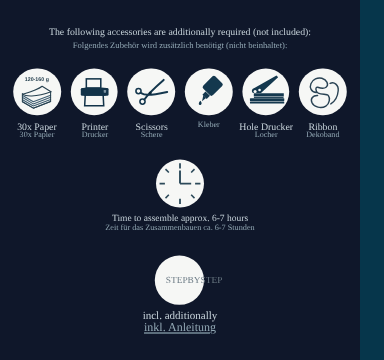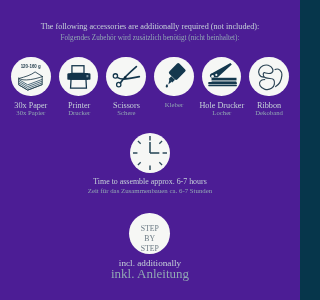--- a/index.html
+++ b/index.html
@@ -2,44 +2,44 @@
 <html><head>
 <meta charset="utf-8">
 <title>Accessories required</title>
 <style>
   html,body{margin:0;padding:0;}
   body{
     width:300px;height:300px;overflow:hidden;
     background:#06364B;
     font-family:"Liberation Serif",serif;
   }
-  .page{position:relative;width:300px;height:300px;background:#4c1d95;}
+  .page{position:relative;width:300px;height:300px;background:#0f172a;}
 
   .ctr{position:absolute;left:0;width:300px;text-align:center;white-space:nowrap;}
   .en{color:#c6d2d9;}
   .de{color:#91a7b3;text-align:center;}
 
   #header-en{top:23.0px;font-size:8.2px;line-height:8.2px;}
   #header-de{top:34.6px;font-size:7.17px;line-height:7.17px;}
 
   .disc{position:absolute;border-radius:50%;background:#F6F7F5;}
   .disc > svg{position:absolute;left:0;top:0;display:block;}
 
   .lbl{position:absolute;width:120px;text-align:center;white-space:nowrap;}
   .lbl .l1{font-size:8.2px;line-height:8.2px;color:#c6d2d9;}
   .lbl .l2{font-size:6.73px;line-height:6.73px;color:#91a7b3;margin-top:0.0px;}
 
   #time-en{top:177.8px;font-size:7.91px;line-height:7.91px;}
   #time-de{top:188.0px;font-size:6.85px;line-height:6.85px;}
 
   #instr-en{top:259.2px;font-size:9.2px;line-height:9.2px;}
-  #instr-de{top:270.1px;font-size:13px;line-height:7.9px;}
+  #instr-de{top:270.1px;font-size:10px;line-height:7.9px;text-decoration:underline;}
 
-  #step-stack{position:absolute;left:0;top:0;width:40.8px;height:40.8px;
-              display:flex;flex-direction:column;align-items:center;justify-content:flex-end;}
+  #step-stack{position:absolute;left:12px;top:0;width:40.8px;height:40.8px;
+              display:flex;align-items:center;justify-content:center;}
   #step-stack span{display:block;color:#6b7a84;font-size:7.8px;line-height:9.85px;}
   #step-stack{padding-top:0.2px;}
 </style>
 </head>
 <body>
 
 <div class="page">
 
   <div class="ctr en" id="header-en">The following accessories are additionally required (not included):</div>
   <div class="ctr de" id="header-de">Folgendes Zubehör wird zusätzlich benötigt (nicht beinhaltet):</div>

